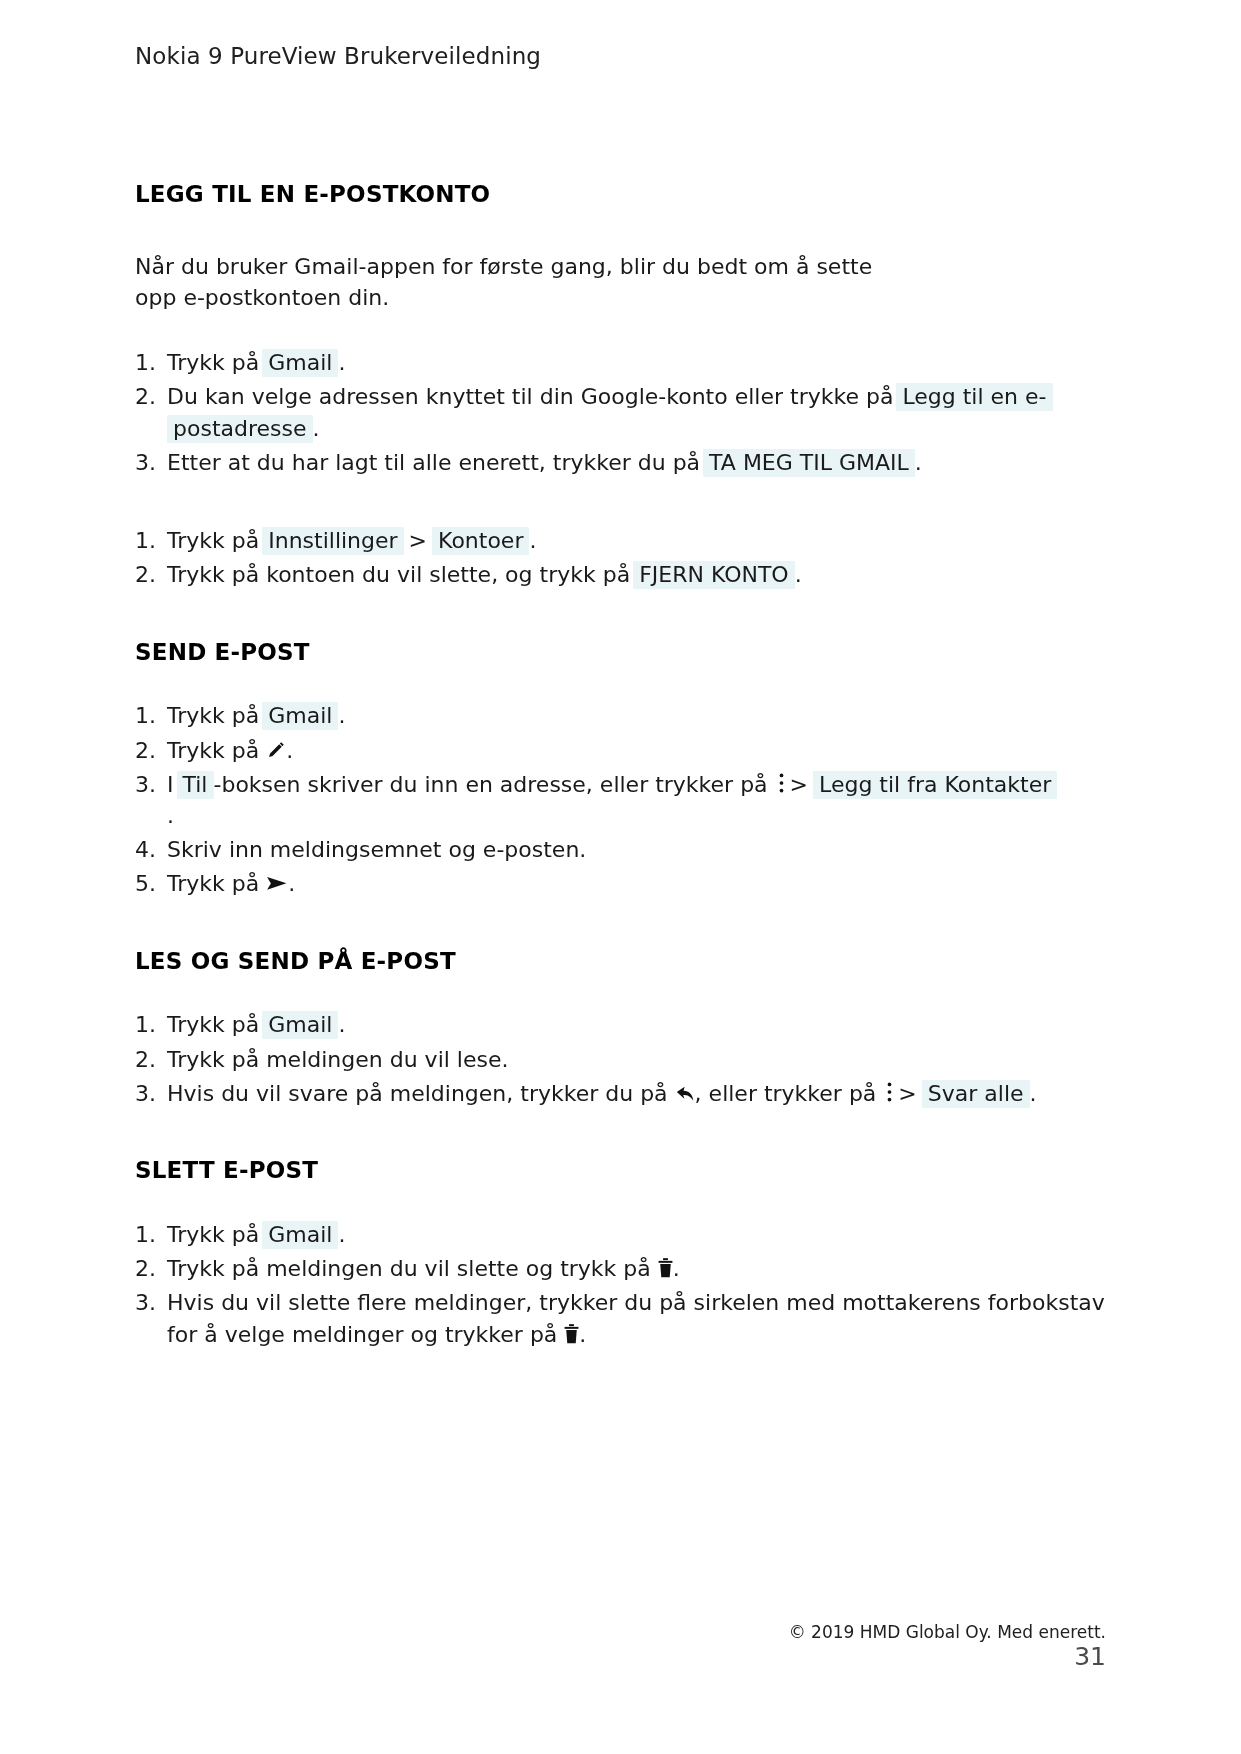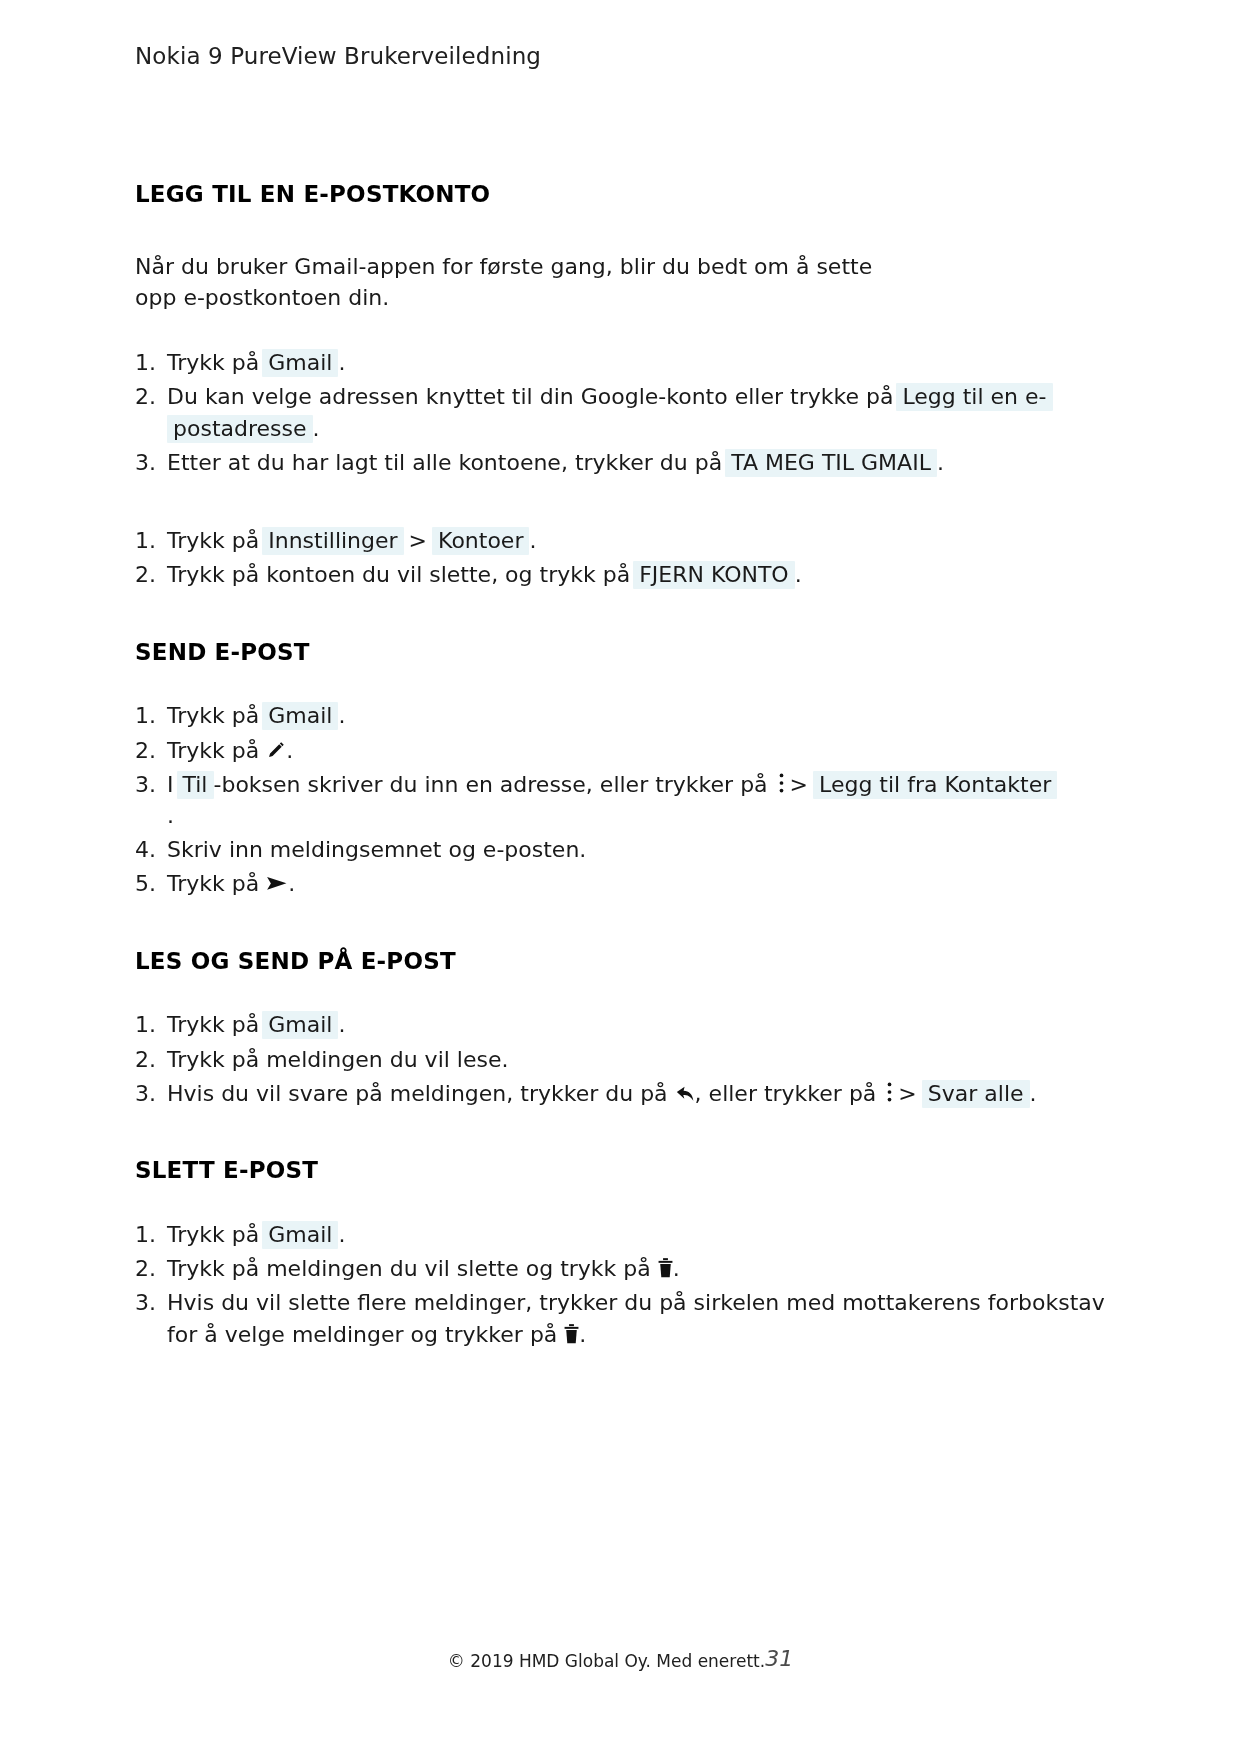--- a/index.html
+++ b/index.html
@@ -113,48 +113,48 @@
   }
   .gicon svg { display: block; }
 
   footer.page-footer {
     position: absolute;
     left: 135px;
     right: 135px;
     bottom: 83px;
     display: flex;
     align-items: flex-end;
-    justify-content: center;
+    justify-content: flex-end;
+    flex-direction: column;
   }
   .copyright {
     font-size: 17px;
     color: #202020;
   }
   .page-number {
-    font-size: 22px;
+    font-size: 25px;
     color: #4a4a4a;
-    font-style: italic;
   }
 </style>
 </head>
 <body>
 
 <div class="page">
 
   <div class="running-header">Nokia 9 PureView Brukerveiledning</div>
 
   <div class="content">
 
     <div class="section">
       <h2 class="section-heading">LEGG TIL EN E-POSTKONTO</h2>
       <p class="intro">Når du bruker Gmail-appen for første gang, blir du bedt om å sette opp e-postkontoen din.</p>
       <ol class="steps">
         <li><span>Trykk på</span><span class="gap"></span><span class="ui">Gmail</span><span>.</span></li>
         <li><span>Du kan velge adressen knyttet til din Google-konto eller trykke på</span><span class="gap"></span><span class="ui-wrap">Legg til en e-postadresse</span><span>.</span></li>
-        <li><span>Etter at du har lagt til alle kontoene, trykker du på</span><span class="gap"></span><span class="ui">TA MEG TIL GMAIL</span><span>.</span></li>
+        <li><span>Etter at du har lagt til alle enerett, trykker du på</span><span class="gap"></span><span class="ui">TA MEG TIL GMAIL</span><span>.</span></li>
       </ol>
     </div>
 
     <div class="section">
       <ol class="steps">
         <li><span>Trykk på</span><span class="gap"></span><span class="ui">Innstillinger</span><span class="sep">&gt;</span><span class="ui">Kontoer</span><span>.</span></li>
         <li><span>Trykk på kontoen du vil slette, og trykk på</span><span class="gap"></span><span class="ui">FJERN KONTO</span><span>.</span></li>
       </ol>
     </div>
 

